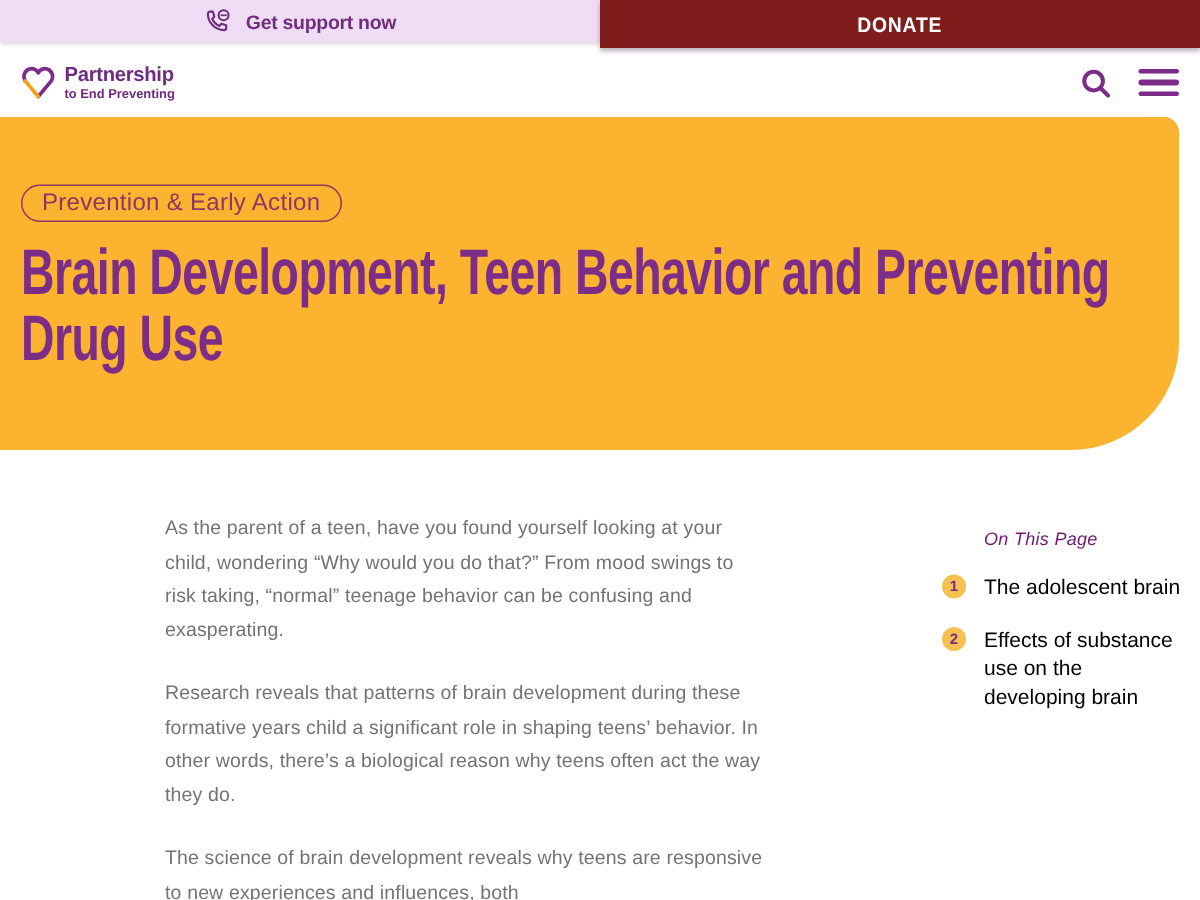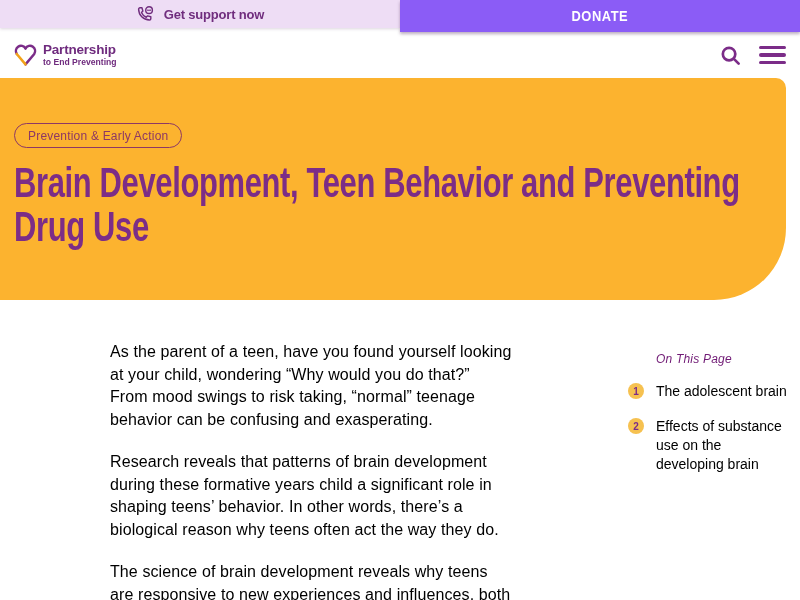--- a/index.html
+++ b/index.html
@@ -30,21 +30,21 @@
     box-shadow: 0 1px 3px rgba(60,20,70,0.18);
   }
   .support-label {
     color: #702d7e;
     font-size: 13px;
     font-weight: bold;
     letter-spacing: -0.2px;
   }
   .topbar-right {
     width: 400px; height: 32px;
-    background: #8b5cf6;
+    background: #7f1d1d;
     display: flex; align-items: center; justify-content: center;
     cursor: pointer;
     box-shadow: 0 2px 3px rgba(60,20,70,0.35);
   }
   .donate-label {
     color: #ffffff;
     font-size: 14px;
     font-weight: bold;
     letter-spacing: 0.6px;
     transform: scaleX(0.92);
@@ -76,21 +76,21 @@
     border-radius: 0 10px 72px 0;
   }
   .badge {
     position: absolute; left: 14px; top: 45px;
     height: 25px;
     display: inline-flex; align-items: center;
     padding: 0 13px;
     border: 1px solid #8d3864;
     border-radius: 13px;
     color: #8d3864;
-    font-size: 12px;
+    font-size: 16px;
     letter-spacing: 0.2px;
     background: transparent;
     cursor: pointer;
   }
   .hero-title {
     position: absolute; left: 14px; top: 82px;
     width: 1100px;
     color: #7c2d87;
     font-size: 43px;
     font-weight: bold;
@@ -100,22 +100,22 @@
     transform-origin: left top;
   }
   .hero-title .title-line { display: block; }
 
   
   .article {
     position: absolute; left: 110px; top: 341px;
     width: 402px;
   }
   .article p {
-    color: #000000;
-    font-size: 16px;
+    color: #737373;
+    font-size: 13px;
     line-height: 22.5px;
     margin-bottom: 20px;
     letter-spacing: 0.1px;
   }
 
   
   .toc {
     position: absolute; left: 628px; top: 352px;
     width: 162px;
   }

